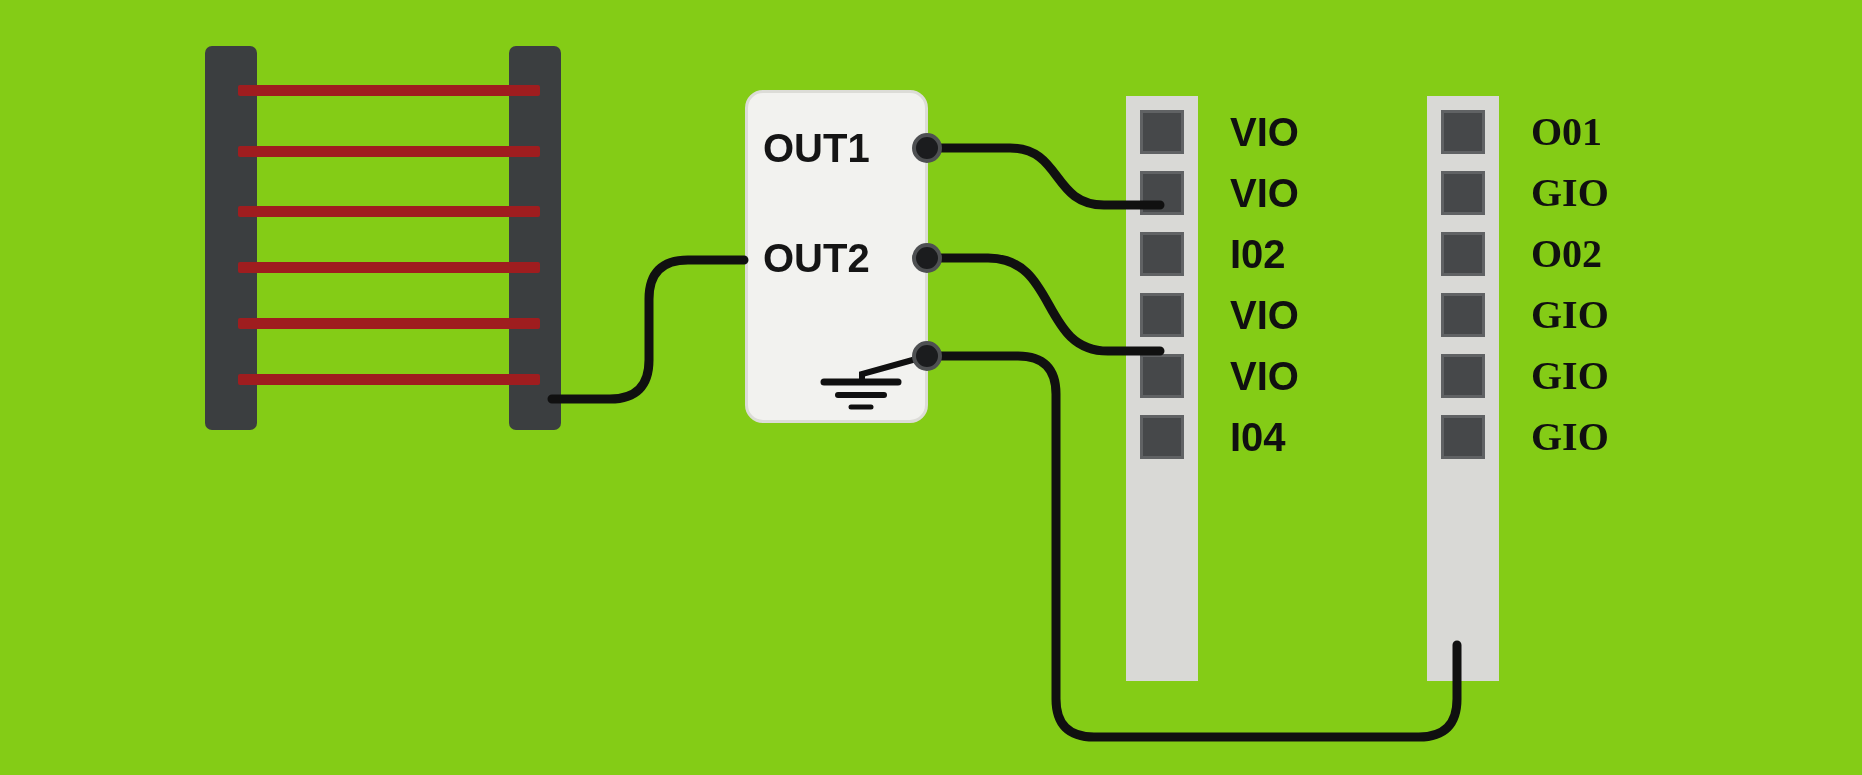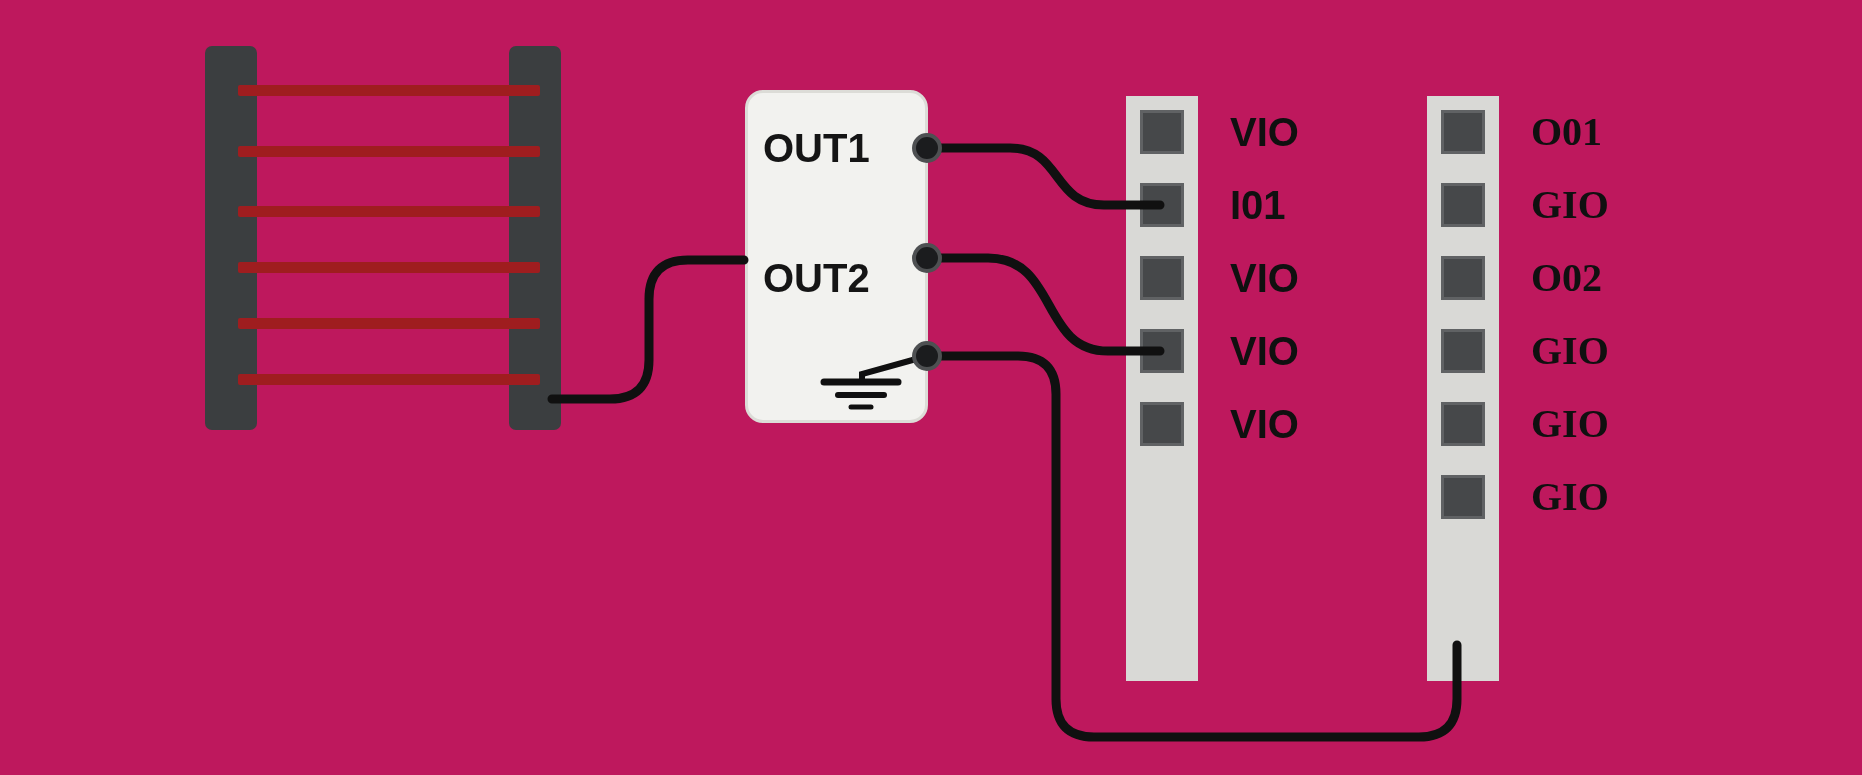--- a/index.html
+++ b/index.html
@@ -1,20 +1,20 @@
 <!DOCTYPE html>
 <html><head>
 <meta charset="utf-8">
 <style>
   html,body{margin:0;padding:0;background:#ffffff;}
   .stage{
     position:relative;
     width:1862px;
     height:775px;
-    background:#be185d;
+    background:#84cc16;
     overflow:hidden;
     font-family:"Liberation Sans","DejaVu Sans",sans-serif;
   }
 
   
   .lc-bar{
     position:absolute;
     top:46px;
     width:52px;
     height:384px;
@@ -52,21 +52,21 @@
   }
   .device-label{
     position:absolute;
     font-size:40px;
     font-weight:700;
     color:#151515;
     line-height:44px;
     white-space:nowrap;
   }
   .device-label.out1{left:763px;top:126px;}
-  .device-label.out2{left:763px;top:236px;margin-top:20px;}
+  .device-label.out2{left:763px;top:236px;}
 
   
   .dot{
     position:absolute;
     width:30px;
     height:30px;
     border-radius:50%;
     background:#1b1c1e;
     border:4px solid #4e5052;
     box-sizing:border-box;
@@ -84,21 +84,21 @@
     height:585px;
     background:#d9d9d6;
   }
   .strip-bg.s1{left:1126px;}
   .strip-bg.s2{left:1427px;}
   .strip-rows{
     position:absolute;
     top:96px;
     display:flex;
     flex-direction:column;
-    gap:29px;
+    gap:17px;
     padding-top:14px;
   }
   .strip-rows.s1{left:1126px;}
   .strip-rows.s2{left:1427px;font-family:Liberation Serif, serif;}
   .pin-row{display:flex;align-items:center;height:44px;}
   .pin{
     width:44px;
     height:44px;
     margin-left:14px;
     background:#46484a;
@@ -152,33 +152,37 @@
   <div class="device-label out2">OUT2</div>
 
   <div class="strip-bg s1"></div>
   <div class="strip-rows s1">
     <div class="pin-row">
       <div class="pin"></div>
       <div class="pin-label">VIO</div>
     </div>
     <div class="pin-row">
       <div class="pin"></div>
-      <div class="pin-label">I01</div>
-    </div>
-    <div class="pin-row">
-      <div class="pin"></div>
-      <div class="pin-label">VIO</div>
-    </div>
-    <div class="pin-row">
-      <div class="pin"></div>
-      <div class="pin-label">VIO</div>
-    </div>
-    <div class="pin-row">
-      <div class="pin"></div>
-      <div class="pin-label">VIO</div>
+      <div class="pin-label">VIO</div>
+    </div>
+    <div class="pin-row">
+      <div class="pin"></div>
+      <div class="pin-label">I02</div>
+    </div>
+    <div class="pin-row">
+      <div class="pin"></div>
+      <div class="pin-label">VIO</div>
+    </div>
+    <div class="pin-row">
+      <div class="pin"></div>
+      <div class="pin-label">VIO</div>
+    </div>
+    <div class="pin-row">
+      <div class="pin"></div>
+      <div class="pin-label">I04</div>
     </div>
   </div>
 
   <div class="strip-bg s2"></div>
   <div class="strip-rows s2">
     <div class="pin-row">
       <div class="pin"></div>
       <div class="pin-label">O01</div>
     </div>
     <div class="pin-row">

